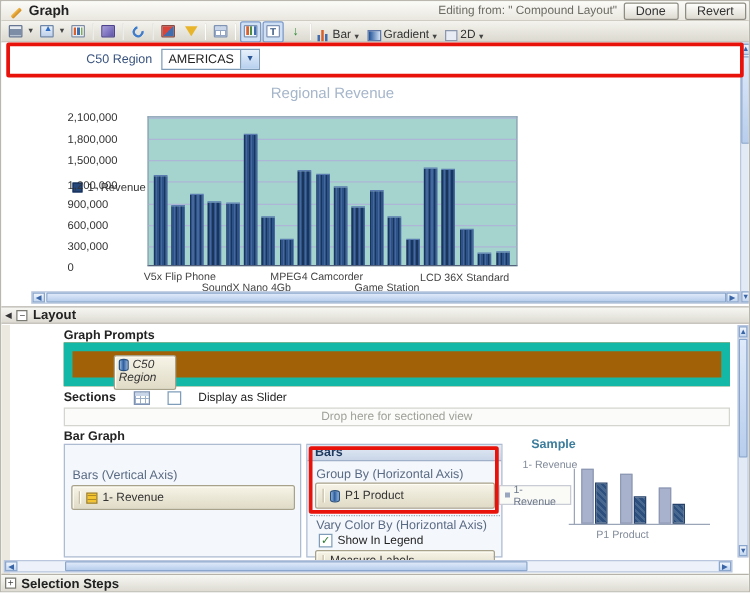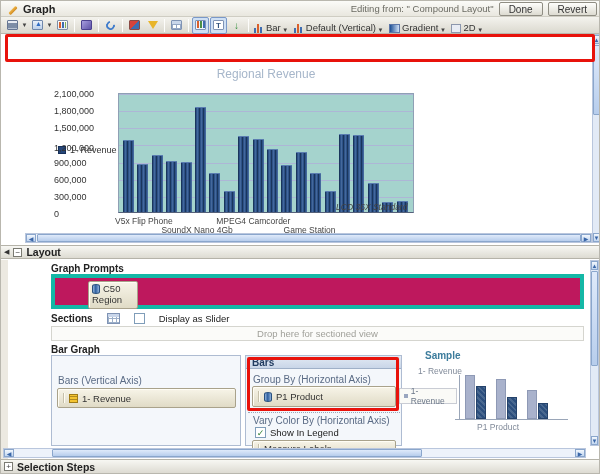--- a/index.html
+++ b/index.html
@@ -97,21 +97,21 @@
           display:flex;align-items:center;gap:4px;padding:0 3px;}
   .boxtoggle{width:9px;height:9px;border:1px solid #7a7a72;background:#fff;font-size:8px;line-height:7px;
              text-align:center;color:#444;}
   .secbar .t{font-size:10.5px;font-weight:bold;color:#222;}
   .splitter-arrow{font-size:7px;color:#333;}
 
   
   .lbody{position:absolute;left:0;top:259px;width:600px;height:209px;background:#fff;
          border-left:7px solid #ece9e1;}
   .lab-b{font-size:10px;font-weight:bold;color:#222;}
-  .panel{position:absolute;border:4px solid #14b8a6;background:#be185d;}
+  .panel{position:absolute;border:7px solid #14b8a6;background:#a16207;font-style:italic;}
   .pill{display:flex;align-items:center;gap:4px;padding:0 5px;font-size:9.5px;color:#333;
         background:linear-gradient(#f7f4e8,#e0dbc6);border:1px solid #a9a28b;border-radius:2px;
         box-shadow:inset 1px 1px 0 #fffdf4;}
   .pill .grip{width:2px;height:60%;border-left:1px solid #c6c0ab;border-right:1px solid #fffdf2;}
   .cyl{width:8px;height:10px;background:linear-gradient(90deg,#8fb2dc,#2e5e9e 45%,#8fb2dc);
        border-radius:50% / 22%;border:1px solid #28507f;}
   .ruler{width:9px;height:9px;background:repeating-linear-gradient(0deg,#f4c430 0 2px,#b08a1e 2px 3px);
          border:1px solid #a07c16;}
   .gridico{width:13px;height:11px;border:1px solid #7f93b4;background:
        linear-gradient(#c9d6ea 0 3px,rgba(0,0,0,0) 3px),
@@ -197,37 +197,39 @@
       <span class="tbi i-sort">
         <span class="g"></span>
       </span>
       <span class="tsep"></span>
       <span class="tdrop">
         <span class="mini-bars"></span>
         <span>Bar</span>
         <span class="carr">▼</span>
       </span>
       <span class="tdrop">
-        <span class="mini-bars"></span>
-        <span>Default (Vertical)</span>
-        <span class="carr">▼</span>
-      </span>
-      <span class="tdrop">
         <span class="mini-grad"></span>
         <span>Gradient</span>
         <span class="carr">▼</span>
       </span>
       <span class="tdrop">
         <span class="mini-flat"></span>
         <span>2D</span>
         <span class="carr">▼</span>
       </span>
     </div>
 
   <div class="upane">
+    <div class="prompt-row">
+      <span class="prompt-label">C50 Region</span>
+      <span class="sel">
+        <span class="val">AMERICAS</span>
+        <span class="dd">▼</span>
+      </span>
+    </div>
 
     <div class="chart-title">Regional Revenue</div>
 
     <div class="legend">
       <span class="legend-swatch"></span>
       <span class="legend-label">1- Revenue</span>
     </div>
 
     <div id="yticks">
         <div class="ytick" style="left: 53px; top: 55px;">2,100,000</div>
@@ -266,21 +268,21 @@
         <div class="bar" style="left: 234.4px; height: 77px;"></div>
         <div class="bar" style="left: 248.8px; height: 29px;"></div>
         <div class="bar" style="left: 263.2px; height: 10px;"></div>
         <div class="bar" style="left: 277.6px; height: 11px;"></div>
       </div>
     <div id="xticks">
         <div class="xtick" style="left: 142.84px; top: 182px;">V5x Flip Phone</div>
         <div class="xtick" style="left: 196.12px; top: 191px;">SoundX Nano 4Gb</div>
         <div class="xtick" style="left: 252.36px; top: 182px;">MPEG4 Camcorder</div>
         <div class="xtick" style="left: 308.6px; top: 191px;">Game Station</div>
-        <div class="xtick" style="left: 370.76px; top: 168px; font-style: italic;">LCD 36X Standard</div>
+        <div class="xtick" style="left: 370.76px; top: 183px;">LCD 36X Standard</div>
       </div>
 
     <div class="hscroll" style="left:24px;top:199px;width:567px;">
       <div class="sb-btn" style="left:0;top:0;width:10px;height:8px;">◀</div>
       <div class="sb-thumb" style="left:11px;top:0;width:544px;height:8px;"></div>
       <div class="sb-btn" style="right:0;top:0;width:10px;height:8px;">▶</div>
     </div>
 
     <div class="vscroll" style="left:591px;top:0;height:209px;">
       <div class="sb-btn" style="left:0;top:0;width:7px;height:9px;">▲</div>

